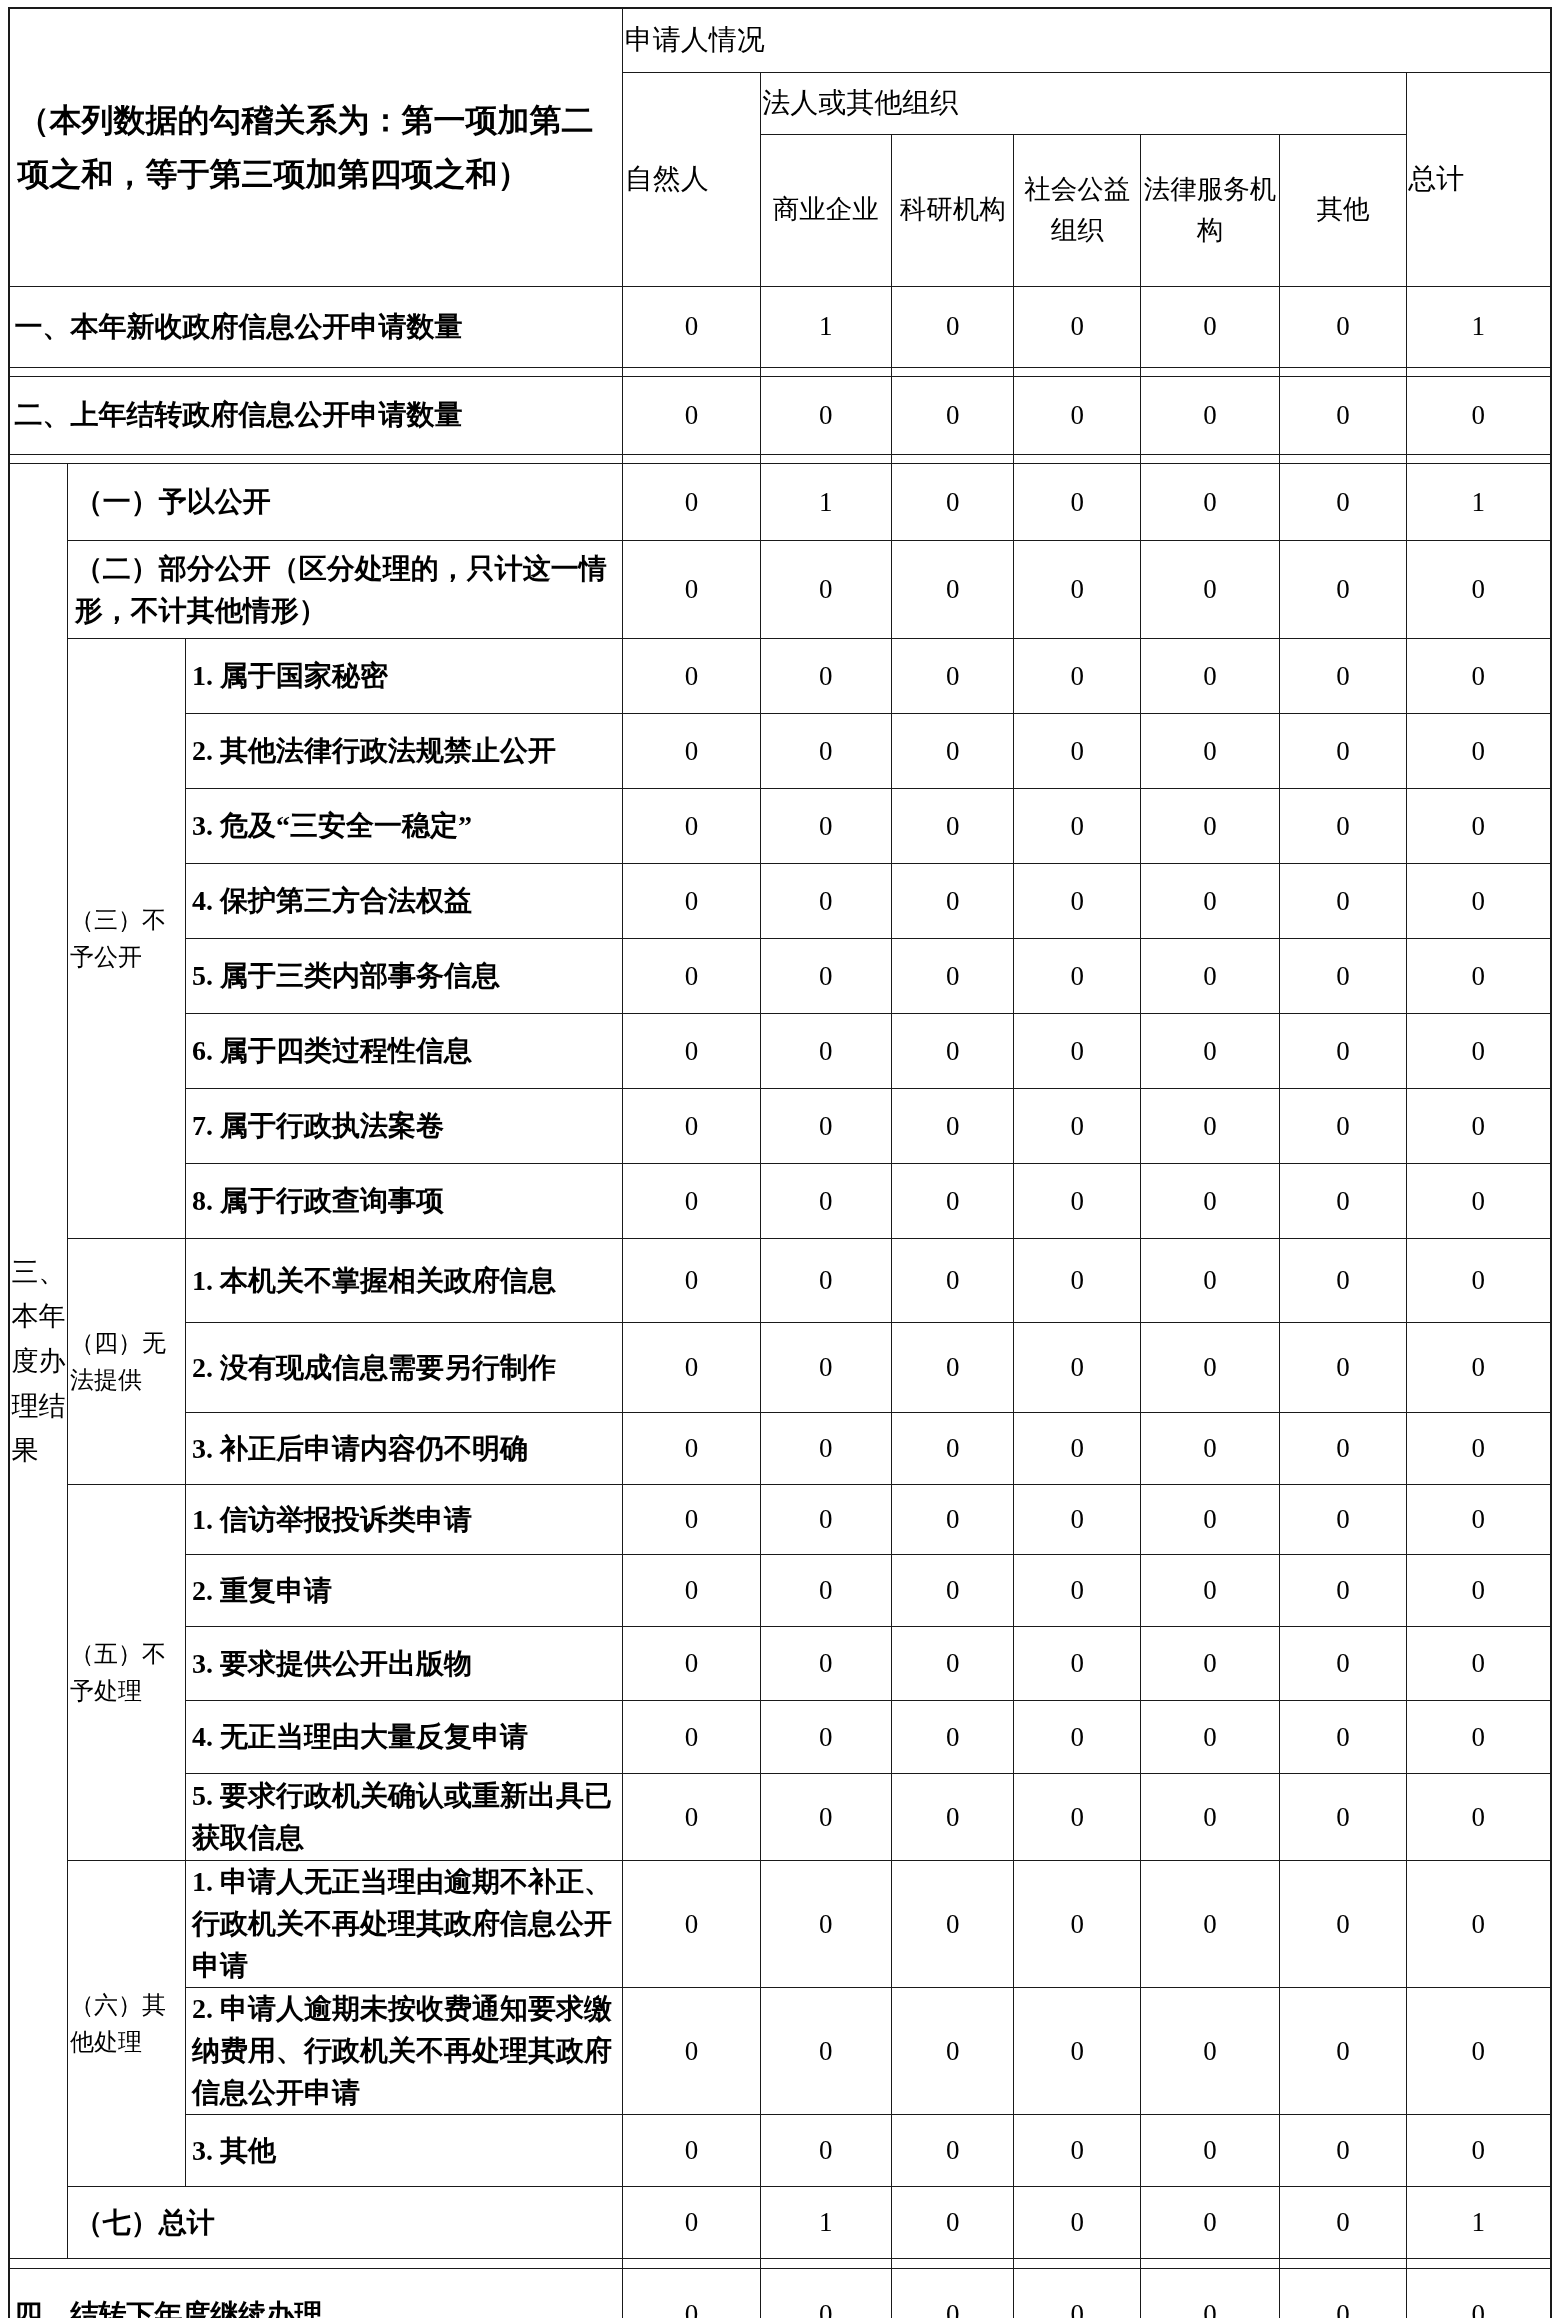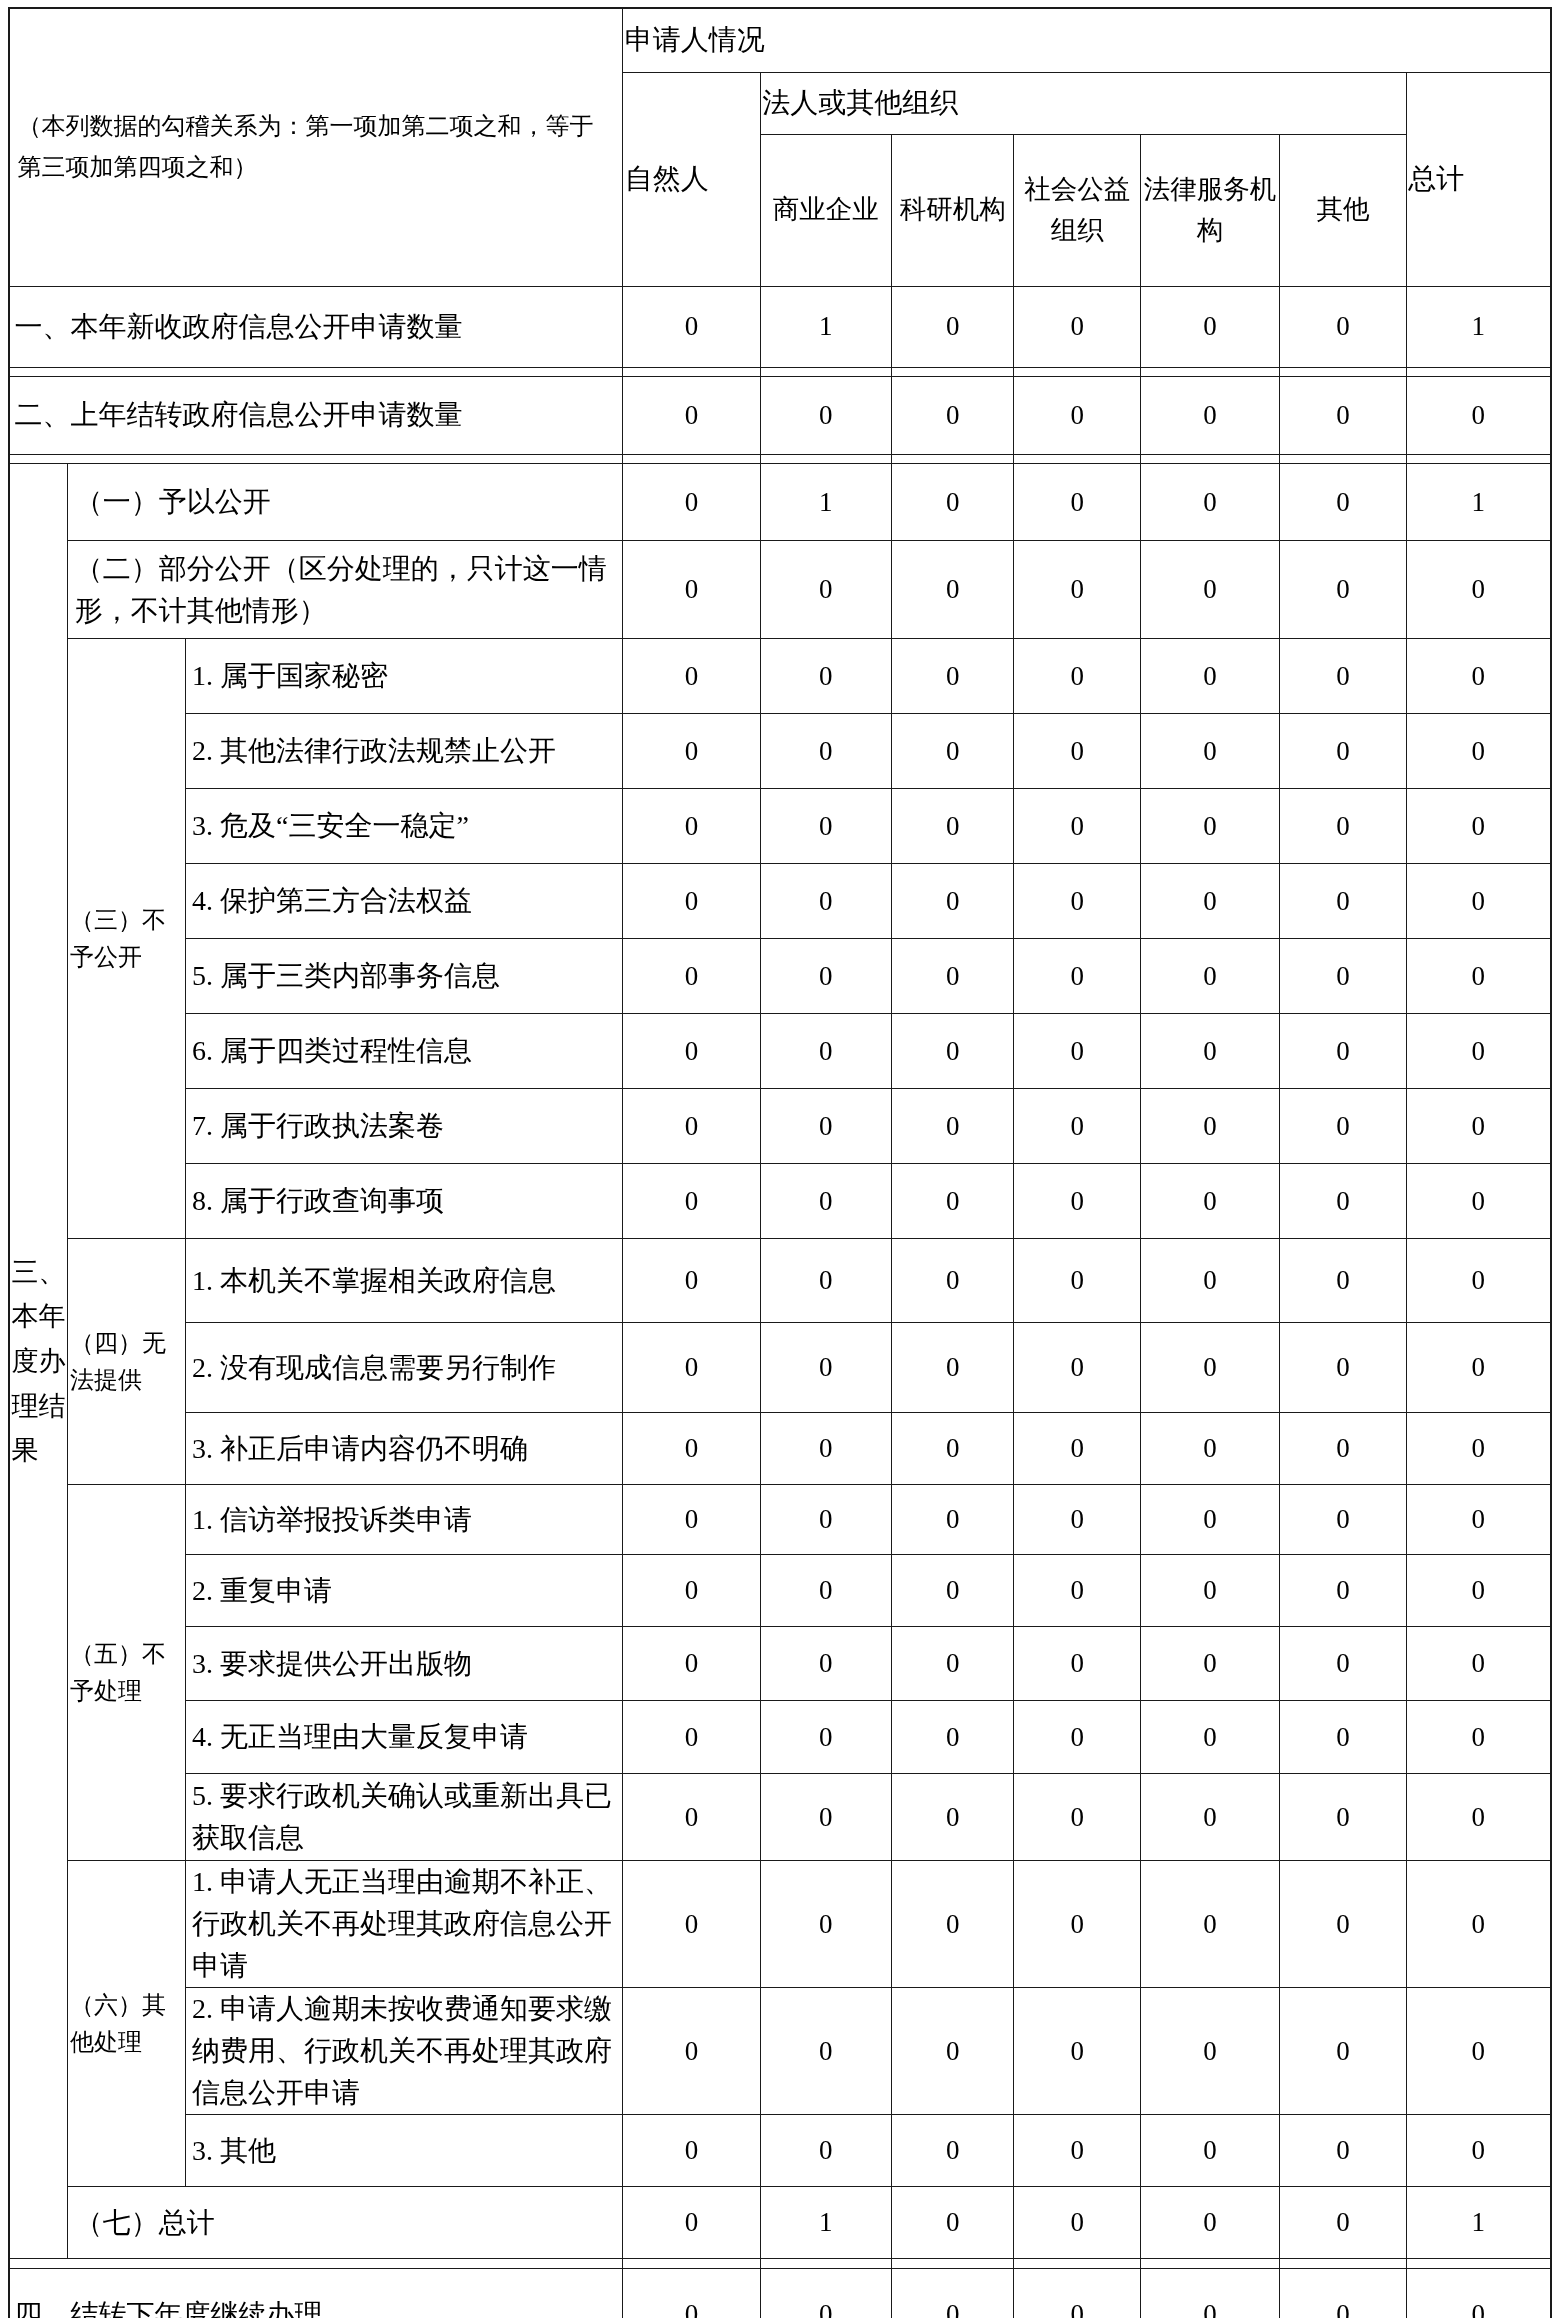--- a/index.html
+++ b/index.html
@@ -25,43 +25,45 @@
     border: 2.3px solid #1a1a1a;
   }
   td {
     border: 1.6px solid #1a1a1a;
     vertical-align: middle;
     overflow: hidden;
     word-break: normal;
   }
   
   td.note {
-    font-size: 24px;
+    font-size: 32px;
     line-height: 1.7;
     text-align: left;
     padding: 0 9.4px 0 7.8px;
+    font-weight: bold;
   }
   
   td.hdr {
     font-size: 28px;
     line-height: 1.5;
     padding: 0 1.6px;
   }
   td.hdr3 {
     font-size: 26.5px;
     text-align: center;
     line-height: 1.55;
     padding: 0 1.6px;
   }
   
   td.lbl {
     font-size: 28px;
     text-align: left;
     line-height: 1.5;
     padding: 0 7.8px 0 6.2px;
+    font-weight: bold;
   }
   td.top {
     padding-left: 4.7px;
   }
   
   td.grp {
     font-size: 24px;
     text-align: left;
     line-height: 1.55;
     padding: 0 0.8px 0 1.6px;

